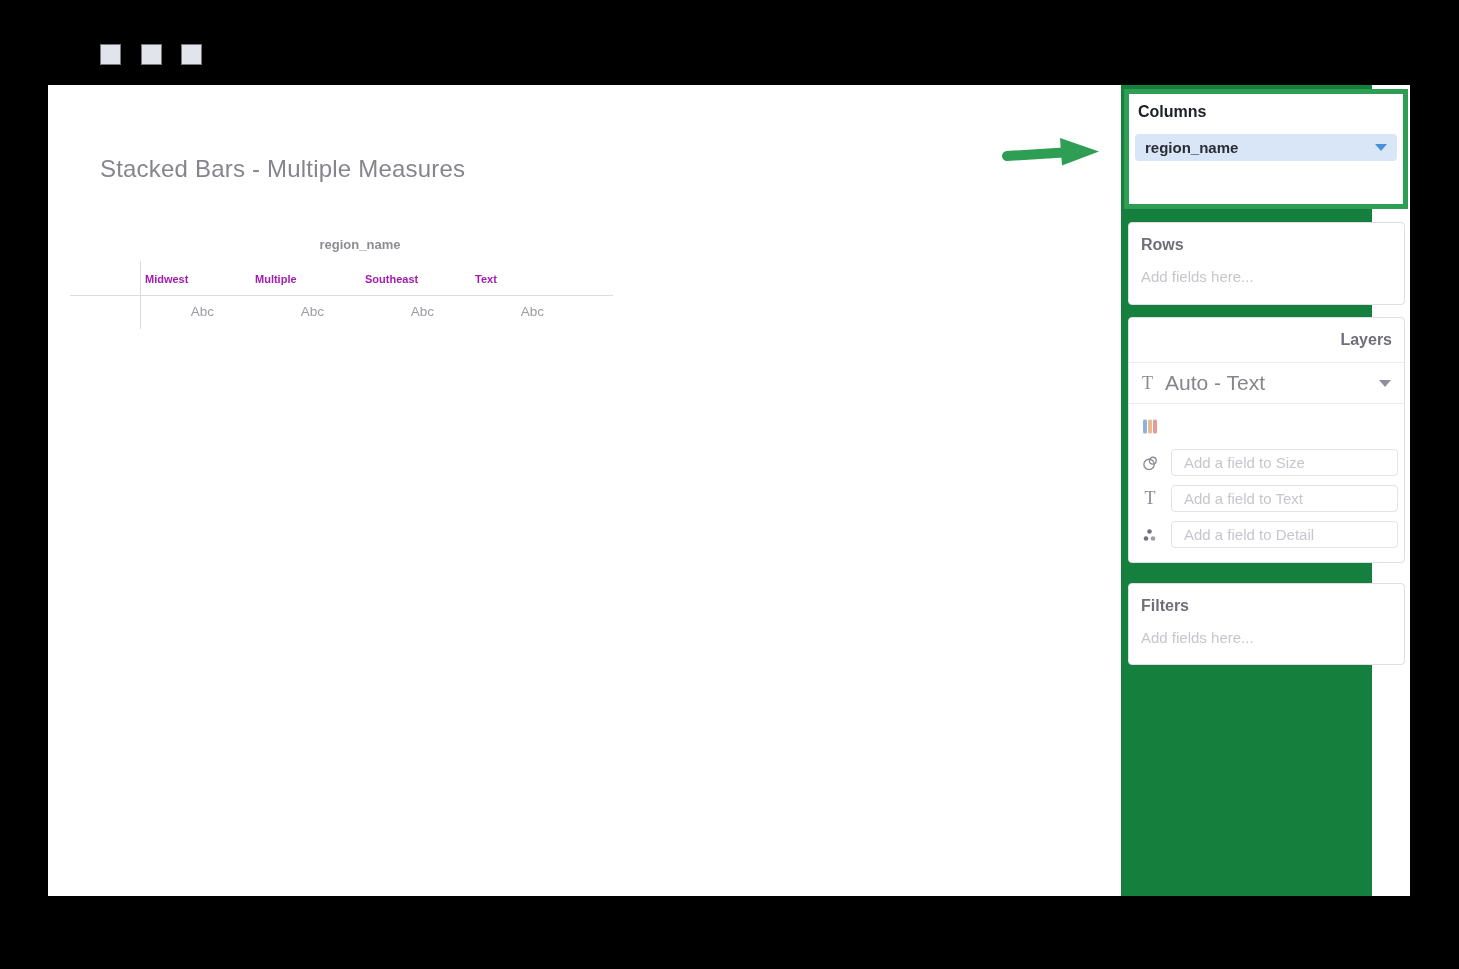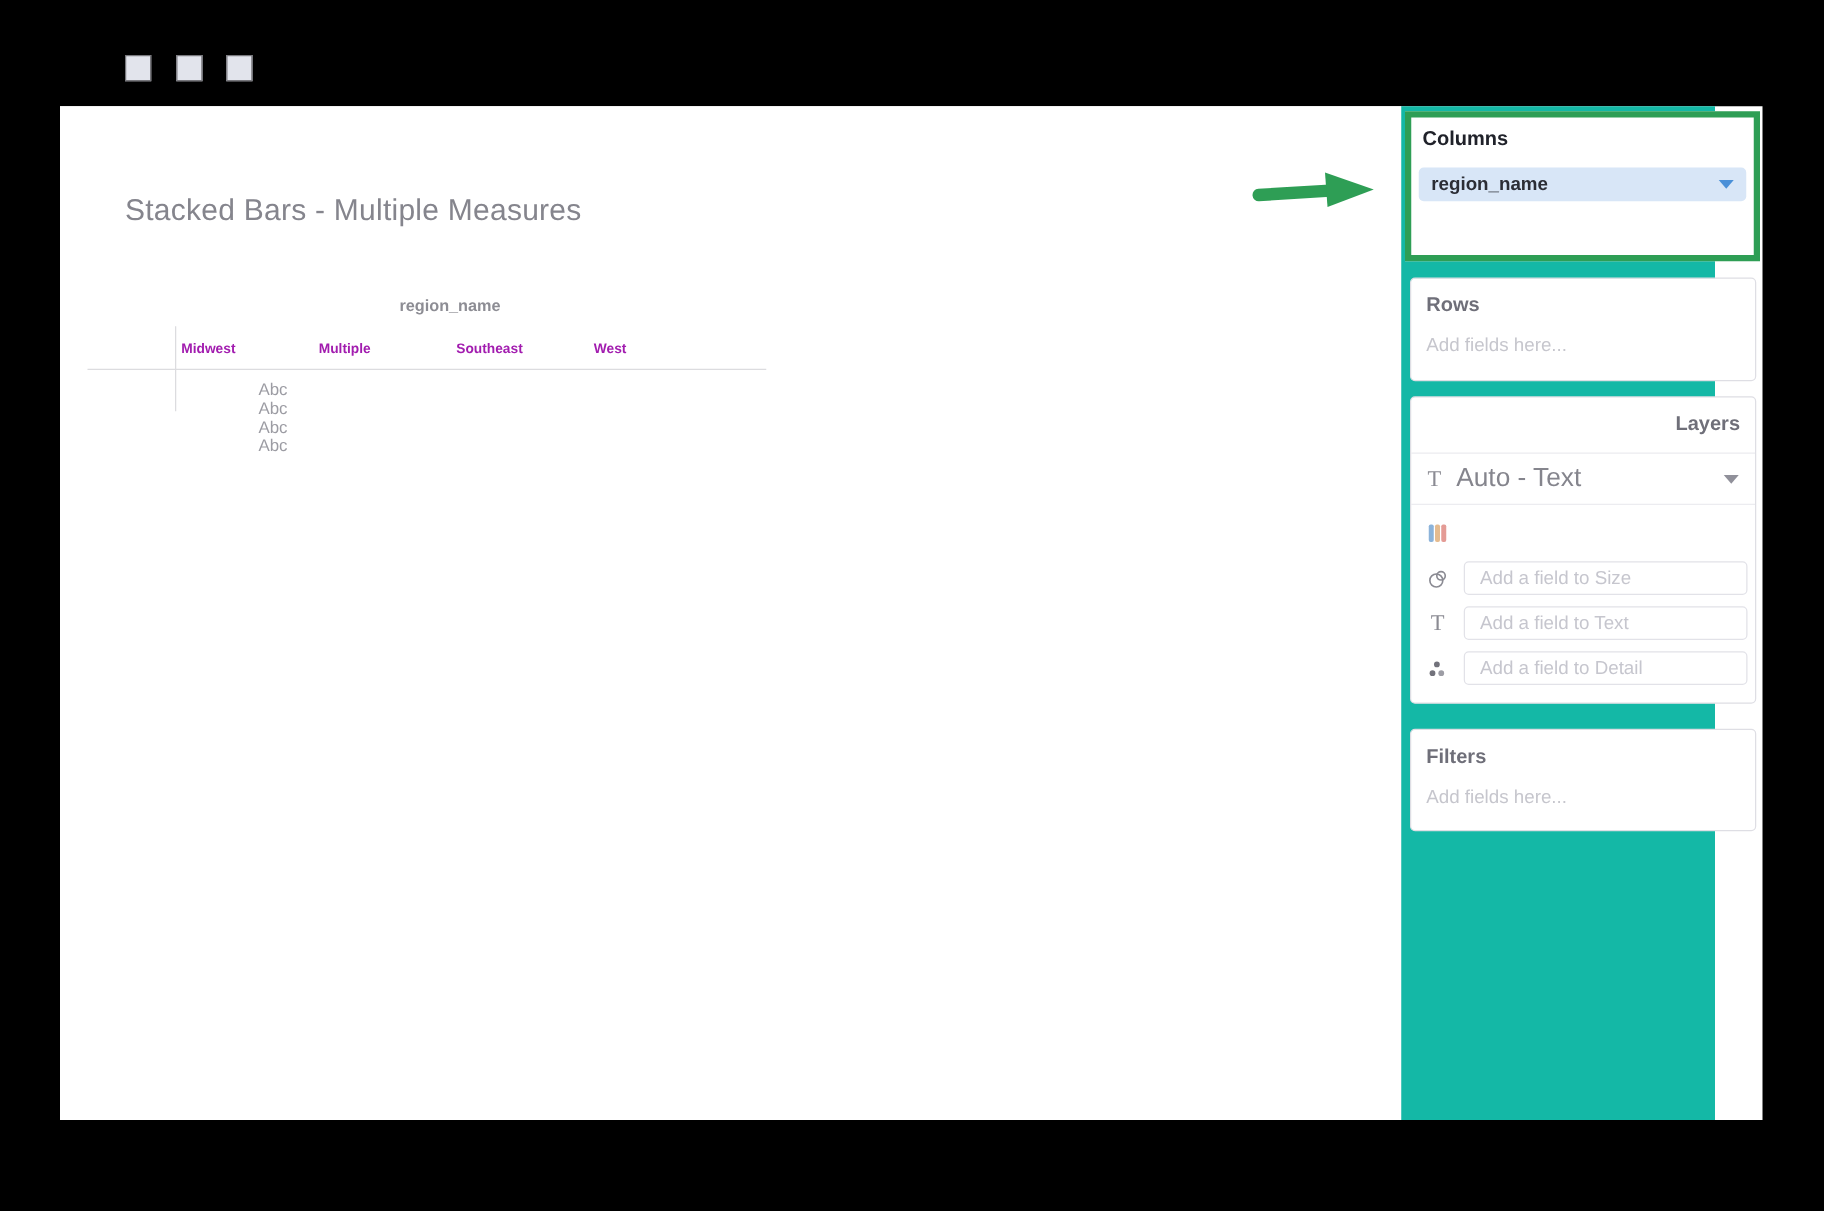--- a/index.html
+++ b/index.html
@@ -34,29 +34,29 @@
   .tbl-field-label {
     position:absolute; left:92px; top:152px; width:440px;
     text-align:center; font-size:13px; font-weight:700; color:#8d8d94;
   }
   .tbl-vline { position:absolute; left:92px; top:176px; width:1px; height:68px; background:#dcdcdf; }
   .tbl-hline { position:absolute; left:22px; top:210px; width:543px; height:1px; background:#dcdcdf; }
   .tbl-headers { position:absolute; left:92px; top:188px; display:flex; }
   .tbl-headers span {
     width:110px; padding-left:5px; font-size:11px; font-weight:700; color:#a21caf;
   }
-  .tbl-cells { position:absolute; left:108px; top:219px; display:flex;flex-direction:column; }
+  .tbl-cells { position:absolute; left:92px; top:219px; display:flex; }
   .tbl-cells span {
     width:110px; padding-right:36px; text-align:right; font-size:13.5px; color:#9c9ca3;
   }
 
   
   .sidebar {
     position:absolute; left:1073px; top:0; width:251px; height:811px;
-    background:#14b8a6;
+    background:#15803d;
   }
 
   .card {
     position:absolute; background:#fff; border:1px solid #dedee4; border-radius:4px;
   }
   .card-pad { padding:13px 12px; }
   .section-title { font-size:16px; font-weight:700; color:#6f6f79; }
   .placeholder-text { font-size:15px; color:#c6c6cd; margin-top:14px; }
 
   
@@ -114,21 +114,21 @@
     <div class="sheet-title">Stacked Bars - Multiple Measures</div>
 
     <div class="tbl-field-label">region_name</div>
     <div class="tbl-vline"></div>
     <div class="tbl-hline"></div>
 
     <div class="tbl-headers">
       <span>Midwest</span>
       <span>Multiple</span>
       <span>Southeast</span>
-      <span>West</span>
+      <span>Text</span>
     </div>
     <div class="tbl-cells">
       <span>Abc</span>
       <span>Abc</span>
       <span>Abc</span>
       <span>Abc</span>
     </div>
   </div>
 
   <div class="sidebar">

